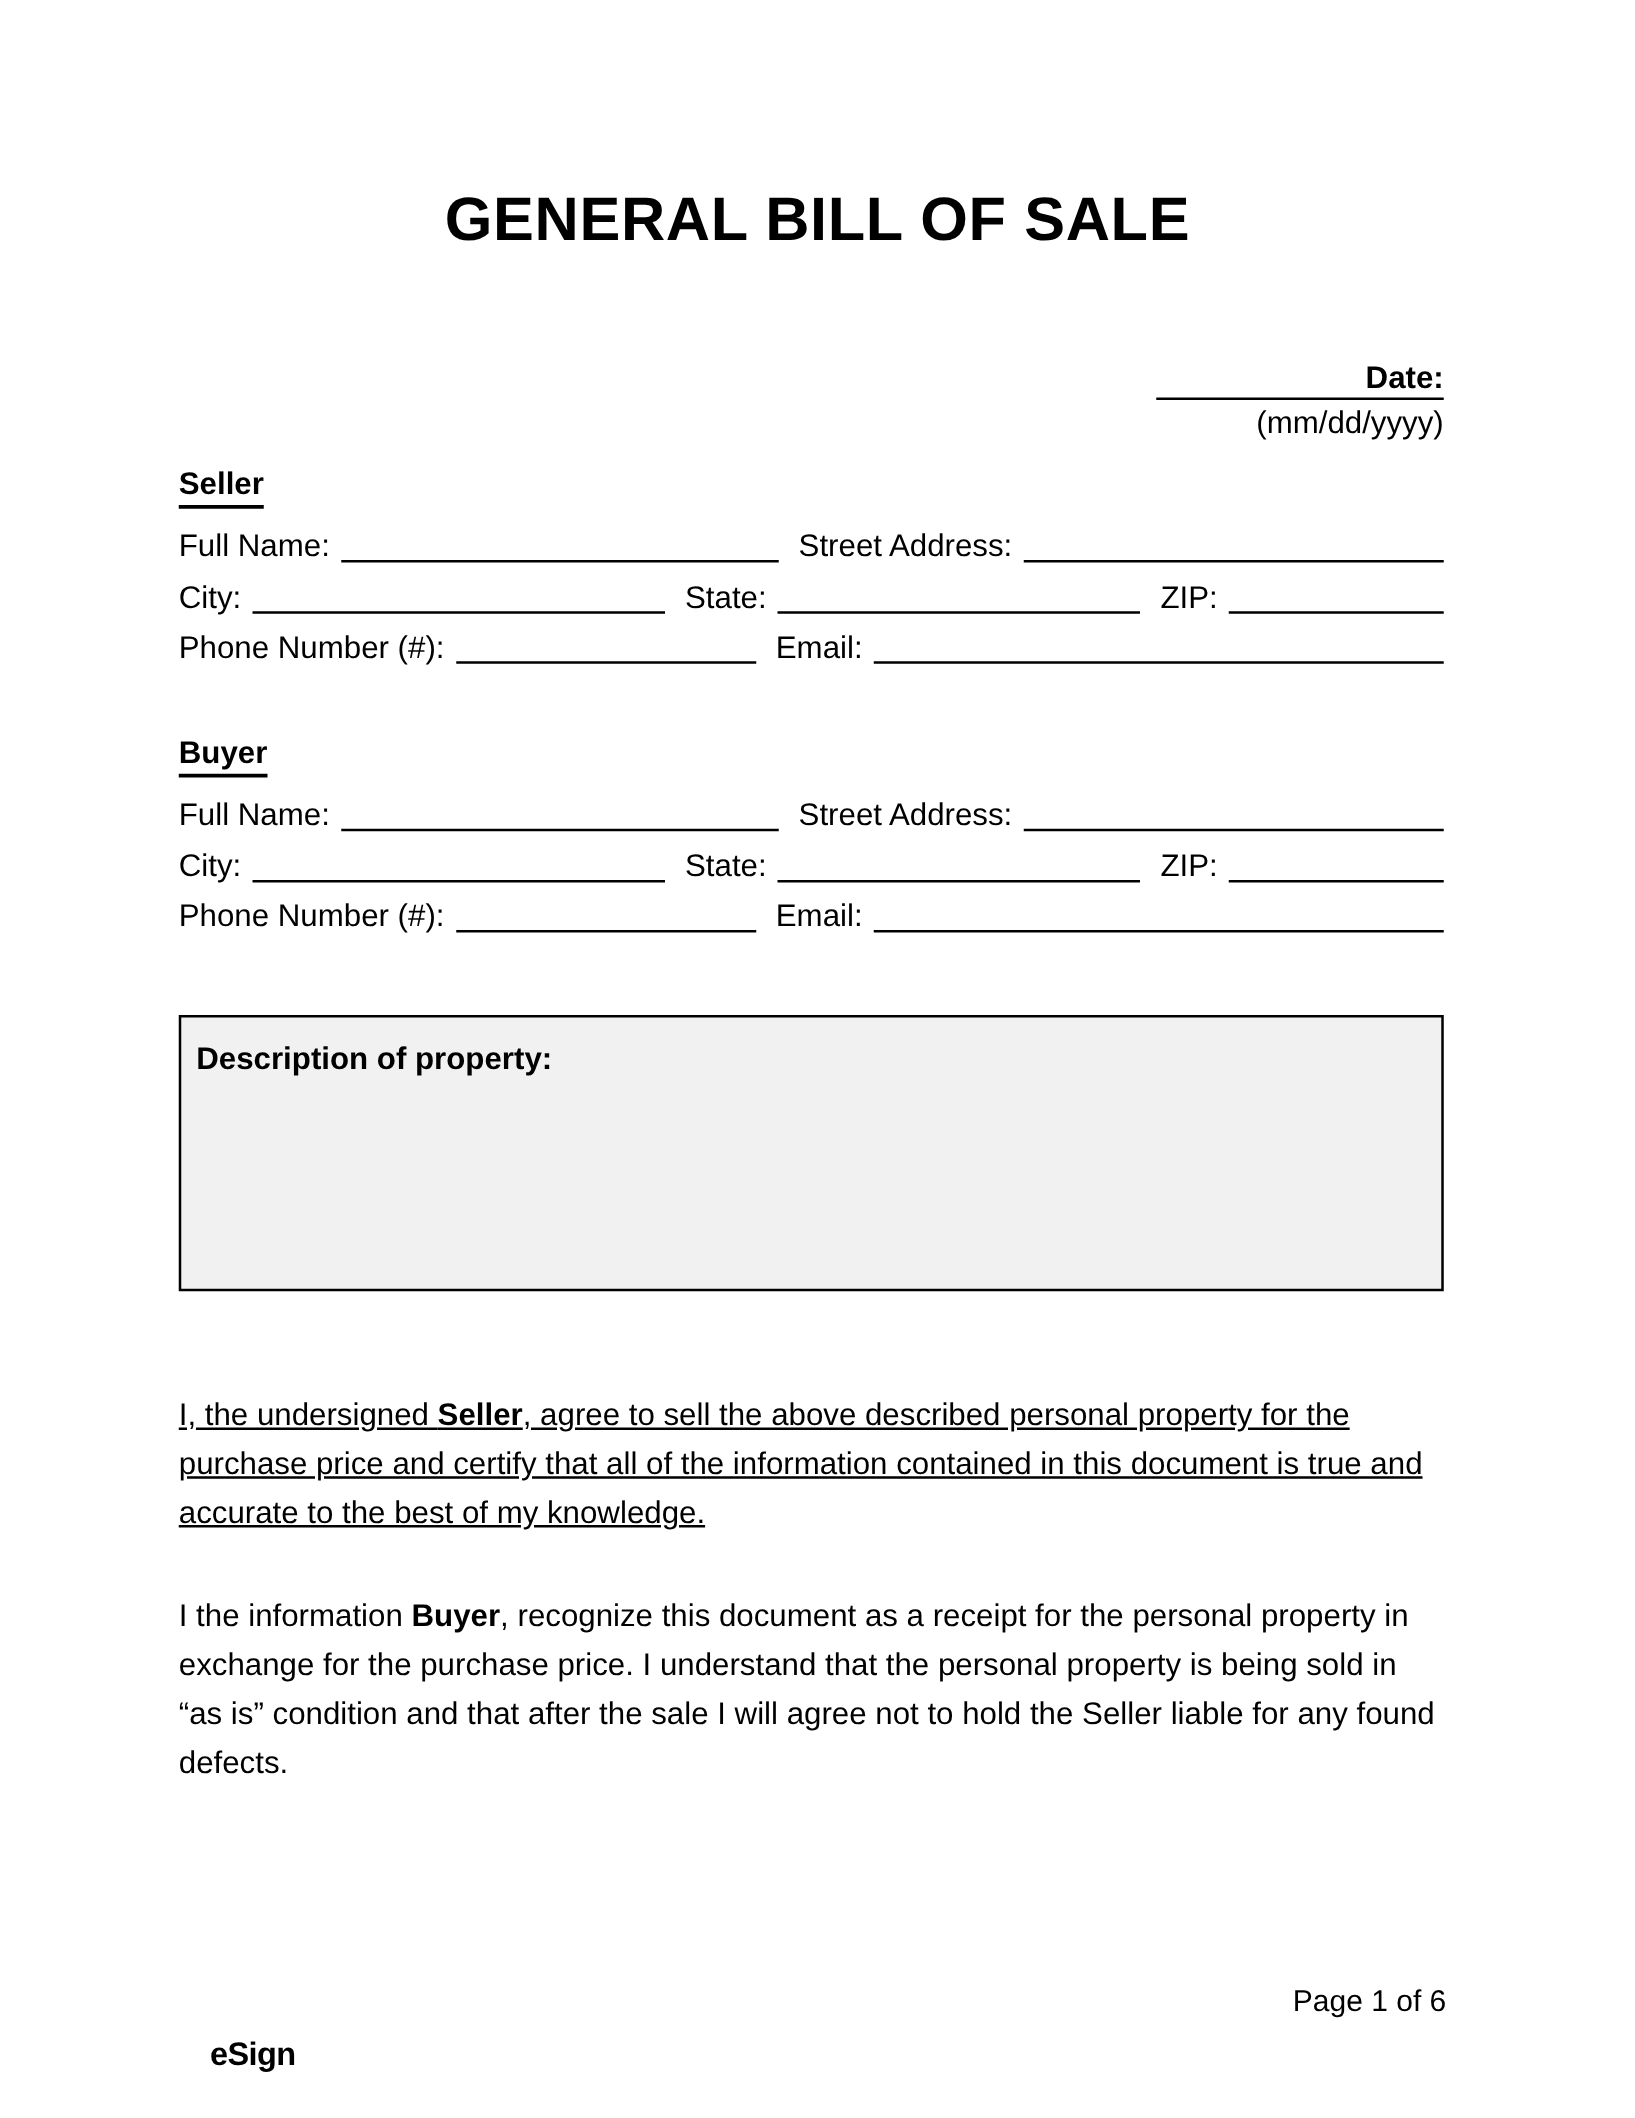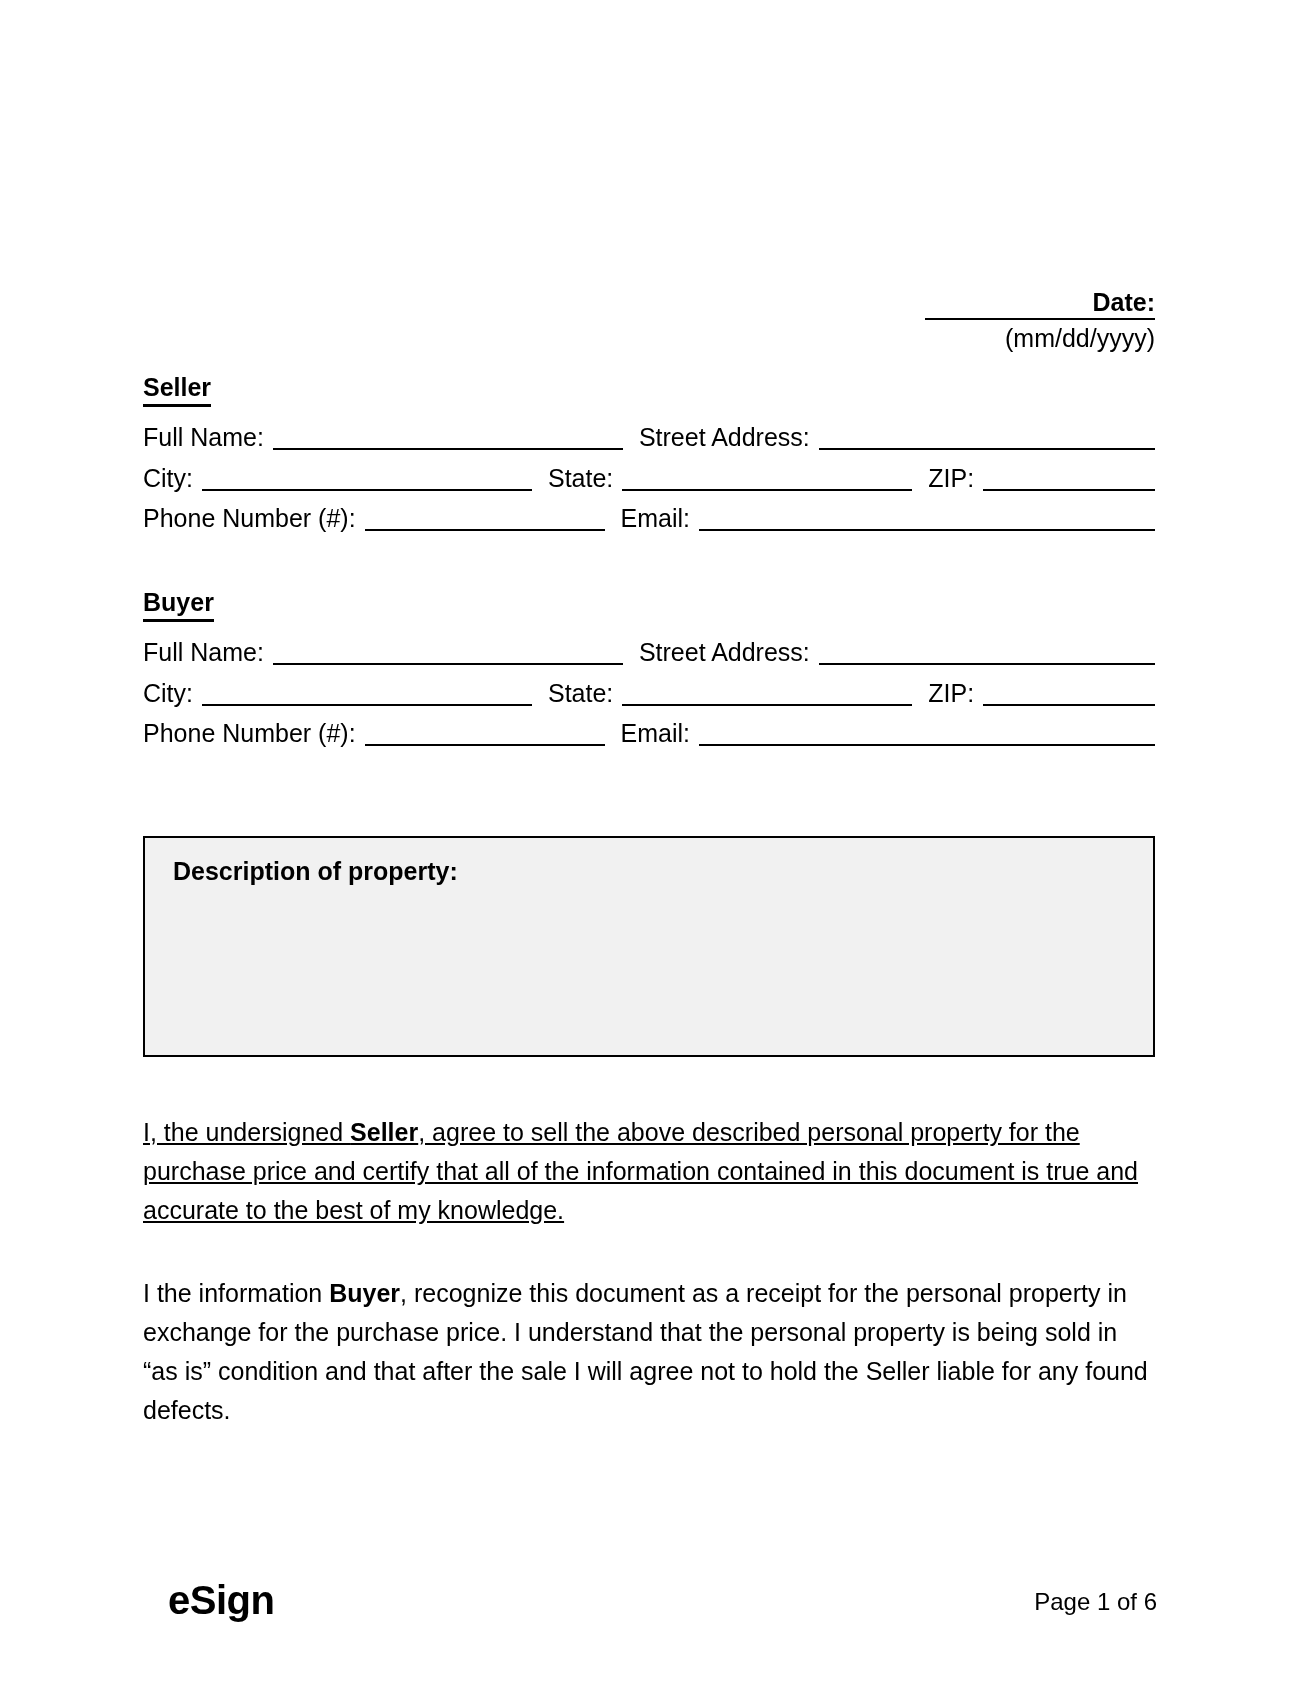--- a/index.html
+++ b/index.html
@@ -70,61 +70,61 @@
     padding-bottom: 2px;
   }
   .prop-box {
     position: absolute;
     top: 812px;
     left: 143px;
     width: 1012px;
     height: 221px;
     background: var(--box-background);
     border: 2px solid var(--box-border);
-    padding: 18px 20px 13px 28px;
+    padding: 18px 20px 13px 12px;
     display: flex;
     flex-direction: column;
     justify-content: space-between;
-    margin-top: 24px;
   }
   .desc-label { font-size: 25px; font-weight: bold; line-height: 31px; }
   .desc-area { flex: 1 1 auto; }
   .price-row { display: flex; align-items: flex-end; height: 34px; font-size: 25px; }
   .price-row .blank { margin-left: 0; width: 385px; }
   .price-row .cur { line-height: 31px; margin-left: 6px; }
   .para {
     position: absolute;
     left: 143px;
     width: 1008px;
     font-size: 25px;
     line-height: 39px;
   }
   .para .b { font-weight: bold; }
   .footer-brand {
     position: absolute;
     left: 168px;
-    top: 1583px;
-    font-size: 40px;
+    top: 1626px;
+    font-size: 26px;
     font-weight: 800;
     letter-spacing: -0.5px;
     line-height: 34px;
   }
   .footer-page {
     position: absolute;
     right: 151px;
     top: 1588px;
     font-size: 24px;
     line-height: 28px;
   }
 </style>
 </head>
 <body>
 
 <div class="page">
 
+  <h1 class="title">GENERAL BILL OF SALE</h1>
 
   <div class="fr" style="top:287px;flex-direction:column;">
     <span class="lbl bold">Date:</span>
     <span class="blank" style="width:230px;"></span>
     <span class="hint">(mm/dd/yyyy)</span>
   </div>
 
   <h2 class="heading" style="top:372px;">
     <span class="ul-wrap">Seller</span>
   </h2>

